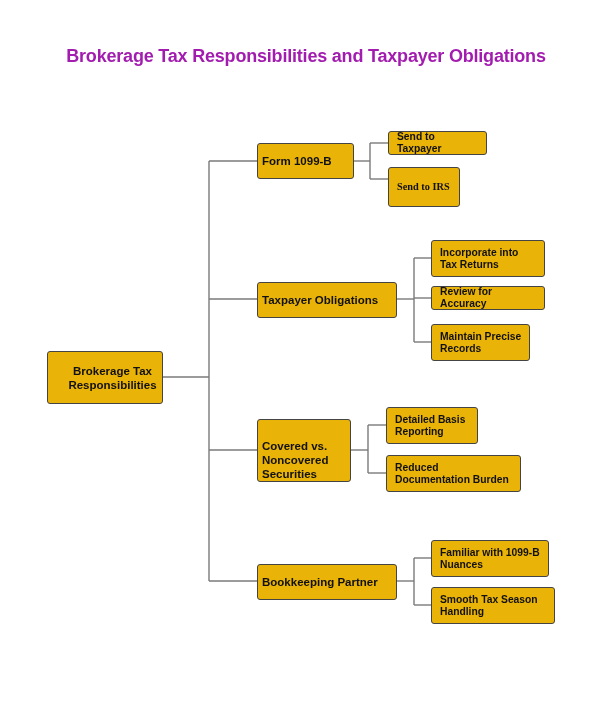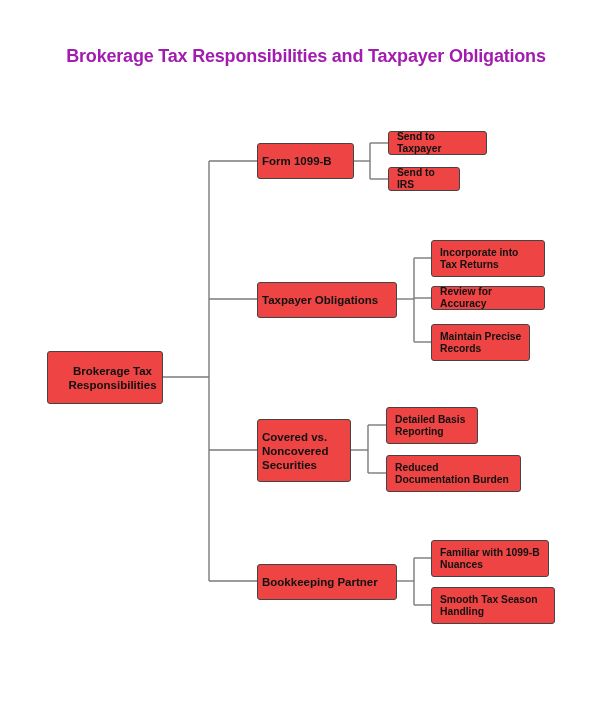--- a/index.html
+++ b/index.html
@@ -1,21 +1,21 @@
 <!DOCTYPE html>
 <html><head>
   <meta charset="utf-8">
   <style>
     html, body { margin: 0; padding: 0; background: #ffffff; }
     body { width: 612px; height: 708px; position: relative; overflow: hidden;
            font-family: "Liberation Sans", "DejaVu Sans", sans-serif; color: #111; }
     .title { position: absolute; left: 0; top: 46px; width: 612px; text-align: center;
              font-size: 18px; font-weight: bold; color: #a21caf; letter-spacing: -0.2px; }
     .node { position: absolute; box-sizing: border-box; border: 1.3px solid #444;
-            border-radius: 3px; background: #ef4444; font-weight: bold; color: #111;
+            border-radius: 3px; background: #eab308; font-weight: bold; color: #111;
             display: flex; align-items: center; }
     .node span { display: block; }
     .root { justify-content: center; text-align: center; font-size: 11.5px; line-height: 14px; padding-left: 15px; }
     .mid { padding-left: 4px; font-size: 11.5px; line-height: 14px; }
     .leaf { padding-left: 8px; padding-right: 6px; font-size: 10.3px; line-height: 12px; }
     svg.links { position: absolute; left: 0; top: 0; }
   </style>
 </head>
 <body>
 
@@ -57,38 +57,38 @@
 <div class="node root" style="left:47px; top:351px; width:116px; height:53px;">
   <span style="width:90px;">Brokerage Tax Responsibilities</span>
 </div>
 
 <div class="node mid" style="left:257px; top:143px; width:97px; height:36px;">
   <span>Form 1099-B</span>
 </div>
 <div class="node leaf" style="left:388px; top:131px; width:99px; height:24px;">
   <span>Send to Taxpayer</span>
 </div>
-<div class="node leaf" style="left:388px; top:167px; width:72px; height:24px;">
+<div class="node leaf" style="left:388px; top:167px; width:72px; height:40px;font-family:Liberation Serif, serif;">
   <span>Send to IRS</span>
 </div>
 
 <div class="node mid" style="left:257px; top:282px; width:140px; height:36px;">
   <span>Taxpayer Obligations</span>
 </div>
 <div class="node leaf" style="left:431px; top:240px; width:114px; height:37px;">
   <span style="width:100px;">Incorporate into Tax Returns</span>
 </div>
 <div class="node leaf" style="left:431px; top:286px; width:114px; height:24px;">
   <span>Review for Accuracy</span>
 </div>
 <div class="node leaf" style="left:431px; top:324px; width:99px; height:37px;">
   <span style="width:84px;">Maintain Precise Records</span>
 </div>
 
-<div class="node mid" style="left:257px; top:419px; width:94px; height:63px;">
+<div class="node mid" style="left:257px; top:419px; width:94px; height:63px;align-items:flex-end;">
   <span style="width:72px;">Covered vs. Noncovered Securities</span>
 </div>
 <div class="node leaf" style="left:386px; top:407px; width:92px; height:37px;">
   <span style="width:72px;">Detailed Basis Reporting</span>
 </div>
 <div class="node leaf" style="left:386px; top:455px; width:135px; height:37px;">
   <span style="width:122px;">Reduced Documentation Burden</span>
 </div>
 
 <div class="node mid" style="left:257px; top:564px; width:140px; height:36px;">

